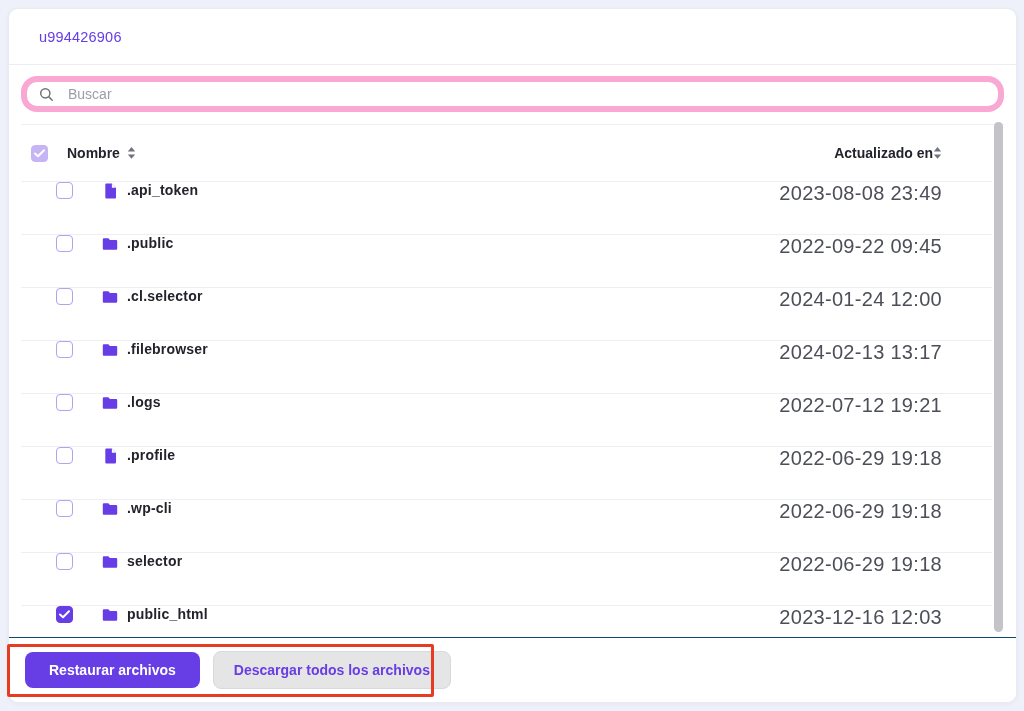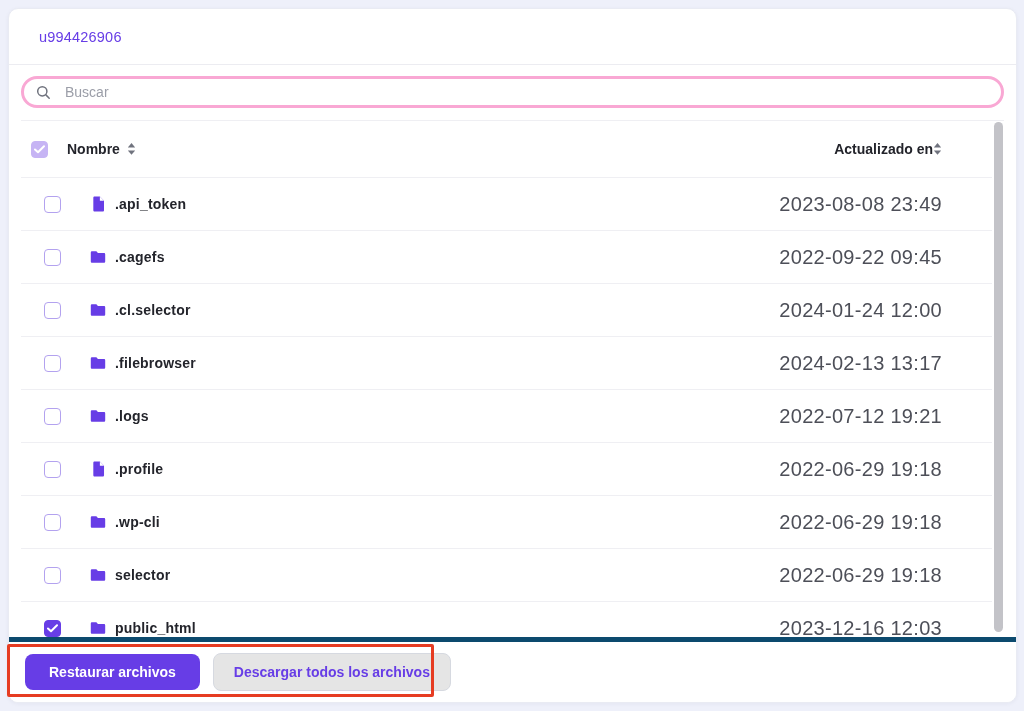--- a/index.html
+++ b/index.html
@@ -26,21 +26,21 @@
     padding:0 30px;
     border-bottom:1px solid #ececf1;
   }
   .title-bar .title {
     color:#673de6; font-size:14.5px; font-weight:500; letter-spacing:.2px;
   }
   
   .search-section { padding:11px 12px 12px 12px; }
   .search-box {
     height:32px; display:flex; align-items:center; gap:12px;
-    border:3px solid #f9a8d4; border-radius:16px;
+    border:6px solid #f9a8d4; border-radius:16px;
     padding:12px 12px; background:#fff;
   }
   .search-box svg { flex:0 0 auto; display:block; }
   .search-box input {
     flex:1; border:none; outline:none; background:transparent;
     font-family:"Liberation Sans", sans-serif;
     font-size:14px; color:#33343c;
   }
   .search-box input::placeholder { color:#9b9ea8; }
   .divider { border-top:1px solid #efeff3; height:0; }
@@ -65,35 +65,35 @@
     width:17px; height:17px; border-radius:4px;
     border:1.5px solid #b3a2ef; background:#fff;
     display:inline-flex; align-items:center; justify-content:center;
     flex:0 0 auto; cursor:pointer;
   }
   .cb.partial { background:#c6b4f4; border-color:#c6b4f4; }
   .cb.checked { background:#673de6; border-color:#673de6; }
   
   .table-body { }
   .trow {
-    height:52px; display:flex; align-items:center;
-    padding-left:35px; padding-right:74px;
+    height:52px; display:flex; 
+    padding-left:47px; padding-right:74px;
   }
   .trow .ficon { margin-left:28px; display:inline-flex; flex:0 0 auto; }
   .trow .fname {
     margin-left:8px; font-size:14px; font-weight:700; color:#23242b;
     letter-spacing:.2px; cursor:pointer;
   }
   .trow .fdate {
     margin-left:auto; font-size:20px; color:#4d4f58; letter-spacing:.3px;
   }
   
   .footer {
     position:absolute; left:0; right:0; bottom:0; height:65px;
-    border-top:5px solid #0c4a6e;
+    border-top:1px solid #0c4a6e;
     display:flex; align-items:center;
     padding-left:16px; gap:13px; background:#fff;margin-top:8px;
   }
   .btn {
     height:36px; border-radius:8px; border:none;
     font-family:"Liberation Sans", sans-serif;
     font-size:14px; font-weight:700; cursor:pointer;
     padding:0 24px; display:inline-flex; align-items:center;
   }
   .btn.primary { background:#673de6; color:#ffffff; }
@@ -177,21 +177,21 @@
         <span class="fdate">2023-08-08 23:49</span>
       </div>
       <div class="divider rowline"></div>
       <div class="trow">
         <span class="cb "></span>
         <span class="ficon">
           <svg width="18" height="18" viewBox="0 0 20 20">
             <path fill="#673de6" d="M2 5.1c0-.8.6-1.4 1.4-1.4h4.2c.4 0 .8.2 1.1.5l1.2 1.4h6.7c.8 0 1.4.6 1.4 1.4v8.1c0 .8-.6 1.4-1.4 1.4H3.4c-.8 0-1.4-.6-1.4-1.4V5.1z"></path>
           </svg>
         </span>
-        <span class="fname">.cagefs</span>
+        <span class="fname">.public</span>
         <span class="fdate">2022-09-22 09:45</span>
       </div>
       <div class="divider rowline"></div>
       <div class="trow">
         <span class="cb "></span>
         <span class="ficon">
           <svg width="18" height="18" viewBox="0 0 20 20">
             <path fill="#673de6" d="M2 5.1c0-.8.6-1.4 1.4-1.4h4.2c.4 0 .8.2 1.1.5l1.2 1.4h6.7c.8 0 1.4.6 1.4 1.4v8.1c0 .8-.6 1.4-1.4 1.4H3.4c-.8 0-1.4-.6-1.4-1.4V5.1z"></path>
           </svg>
         </span>

